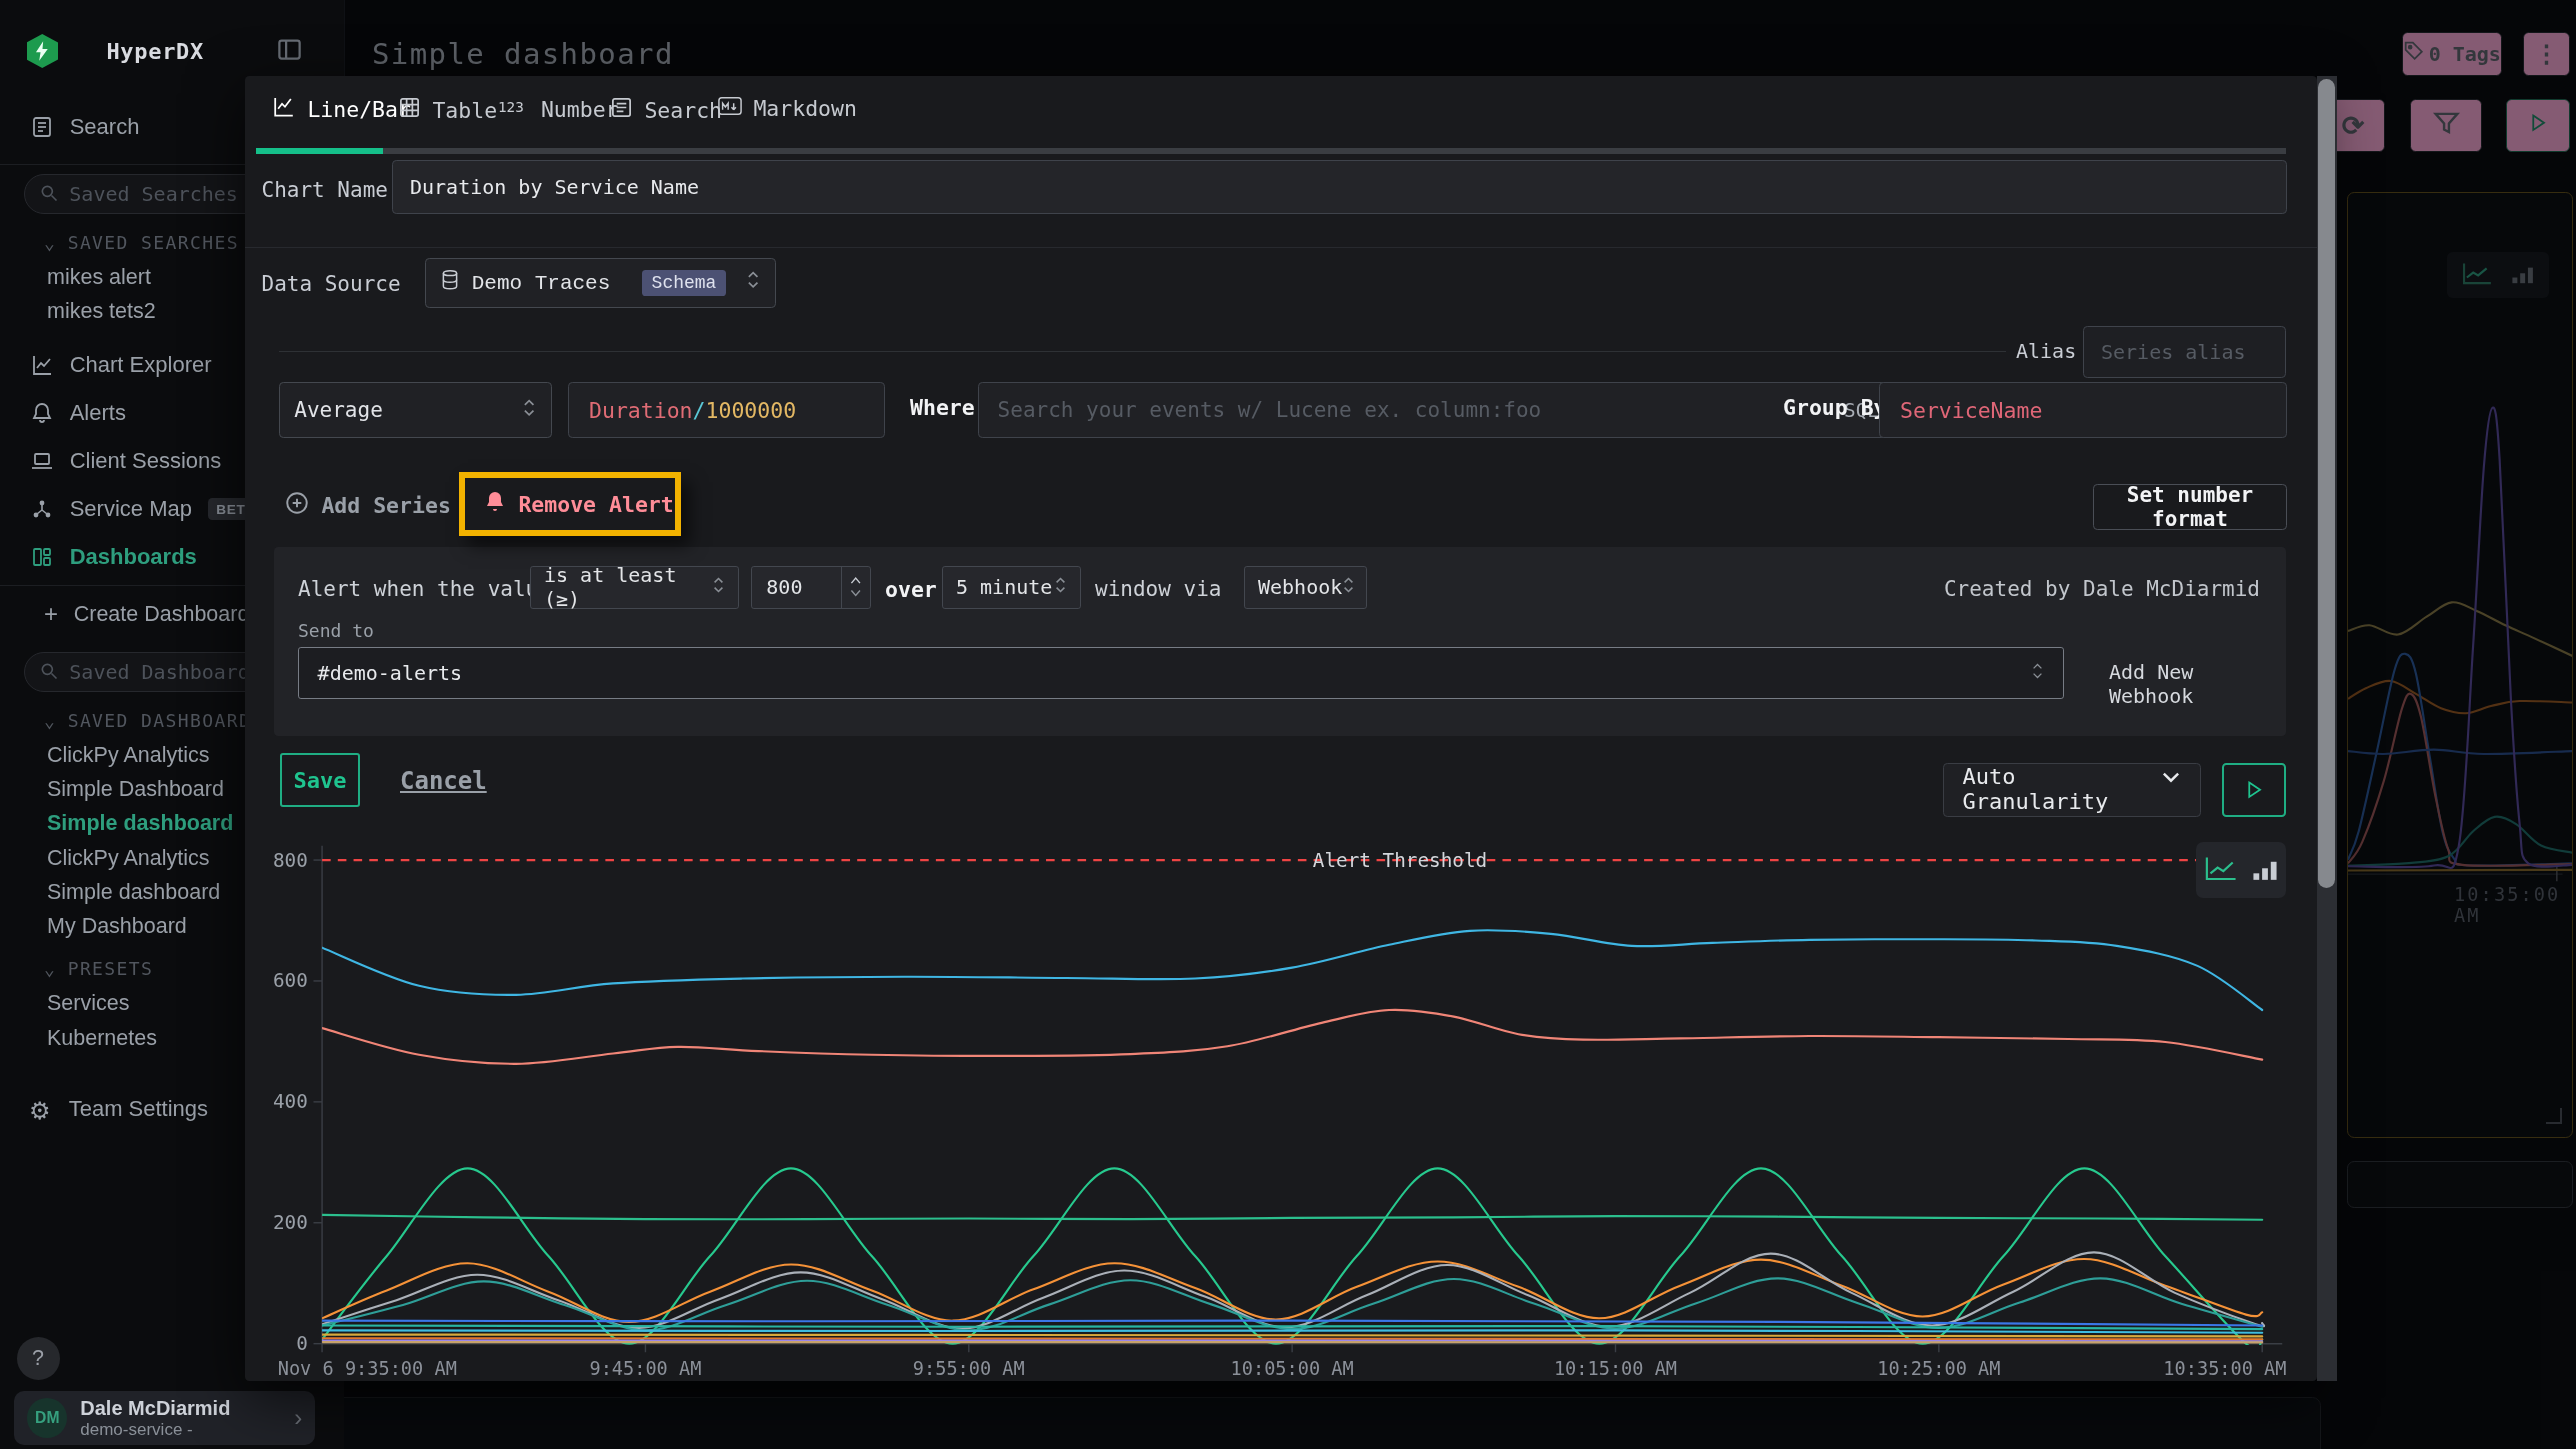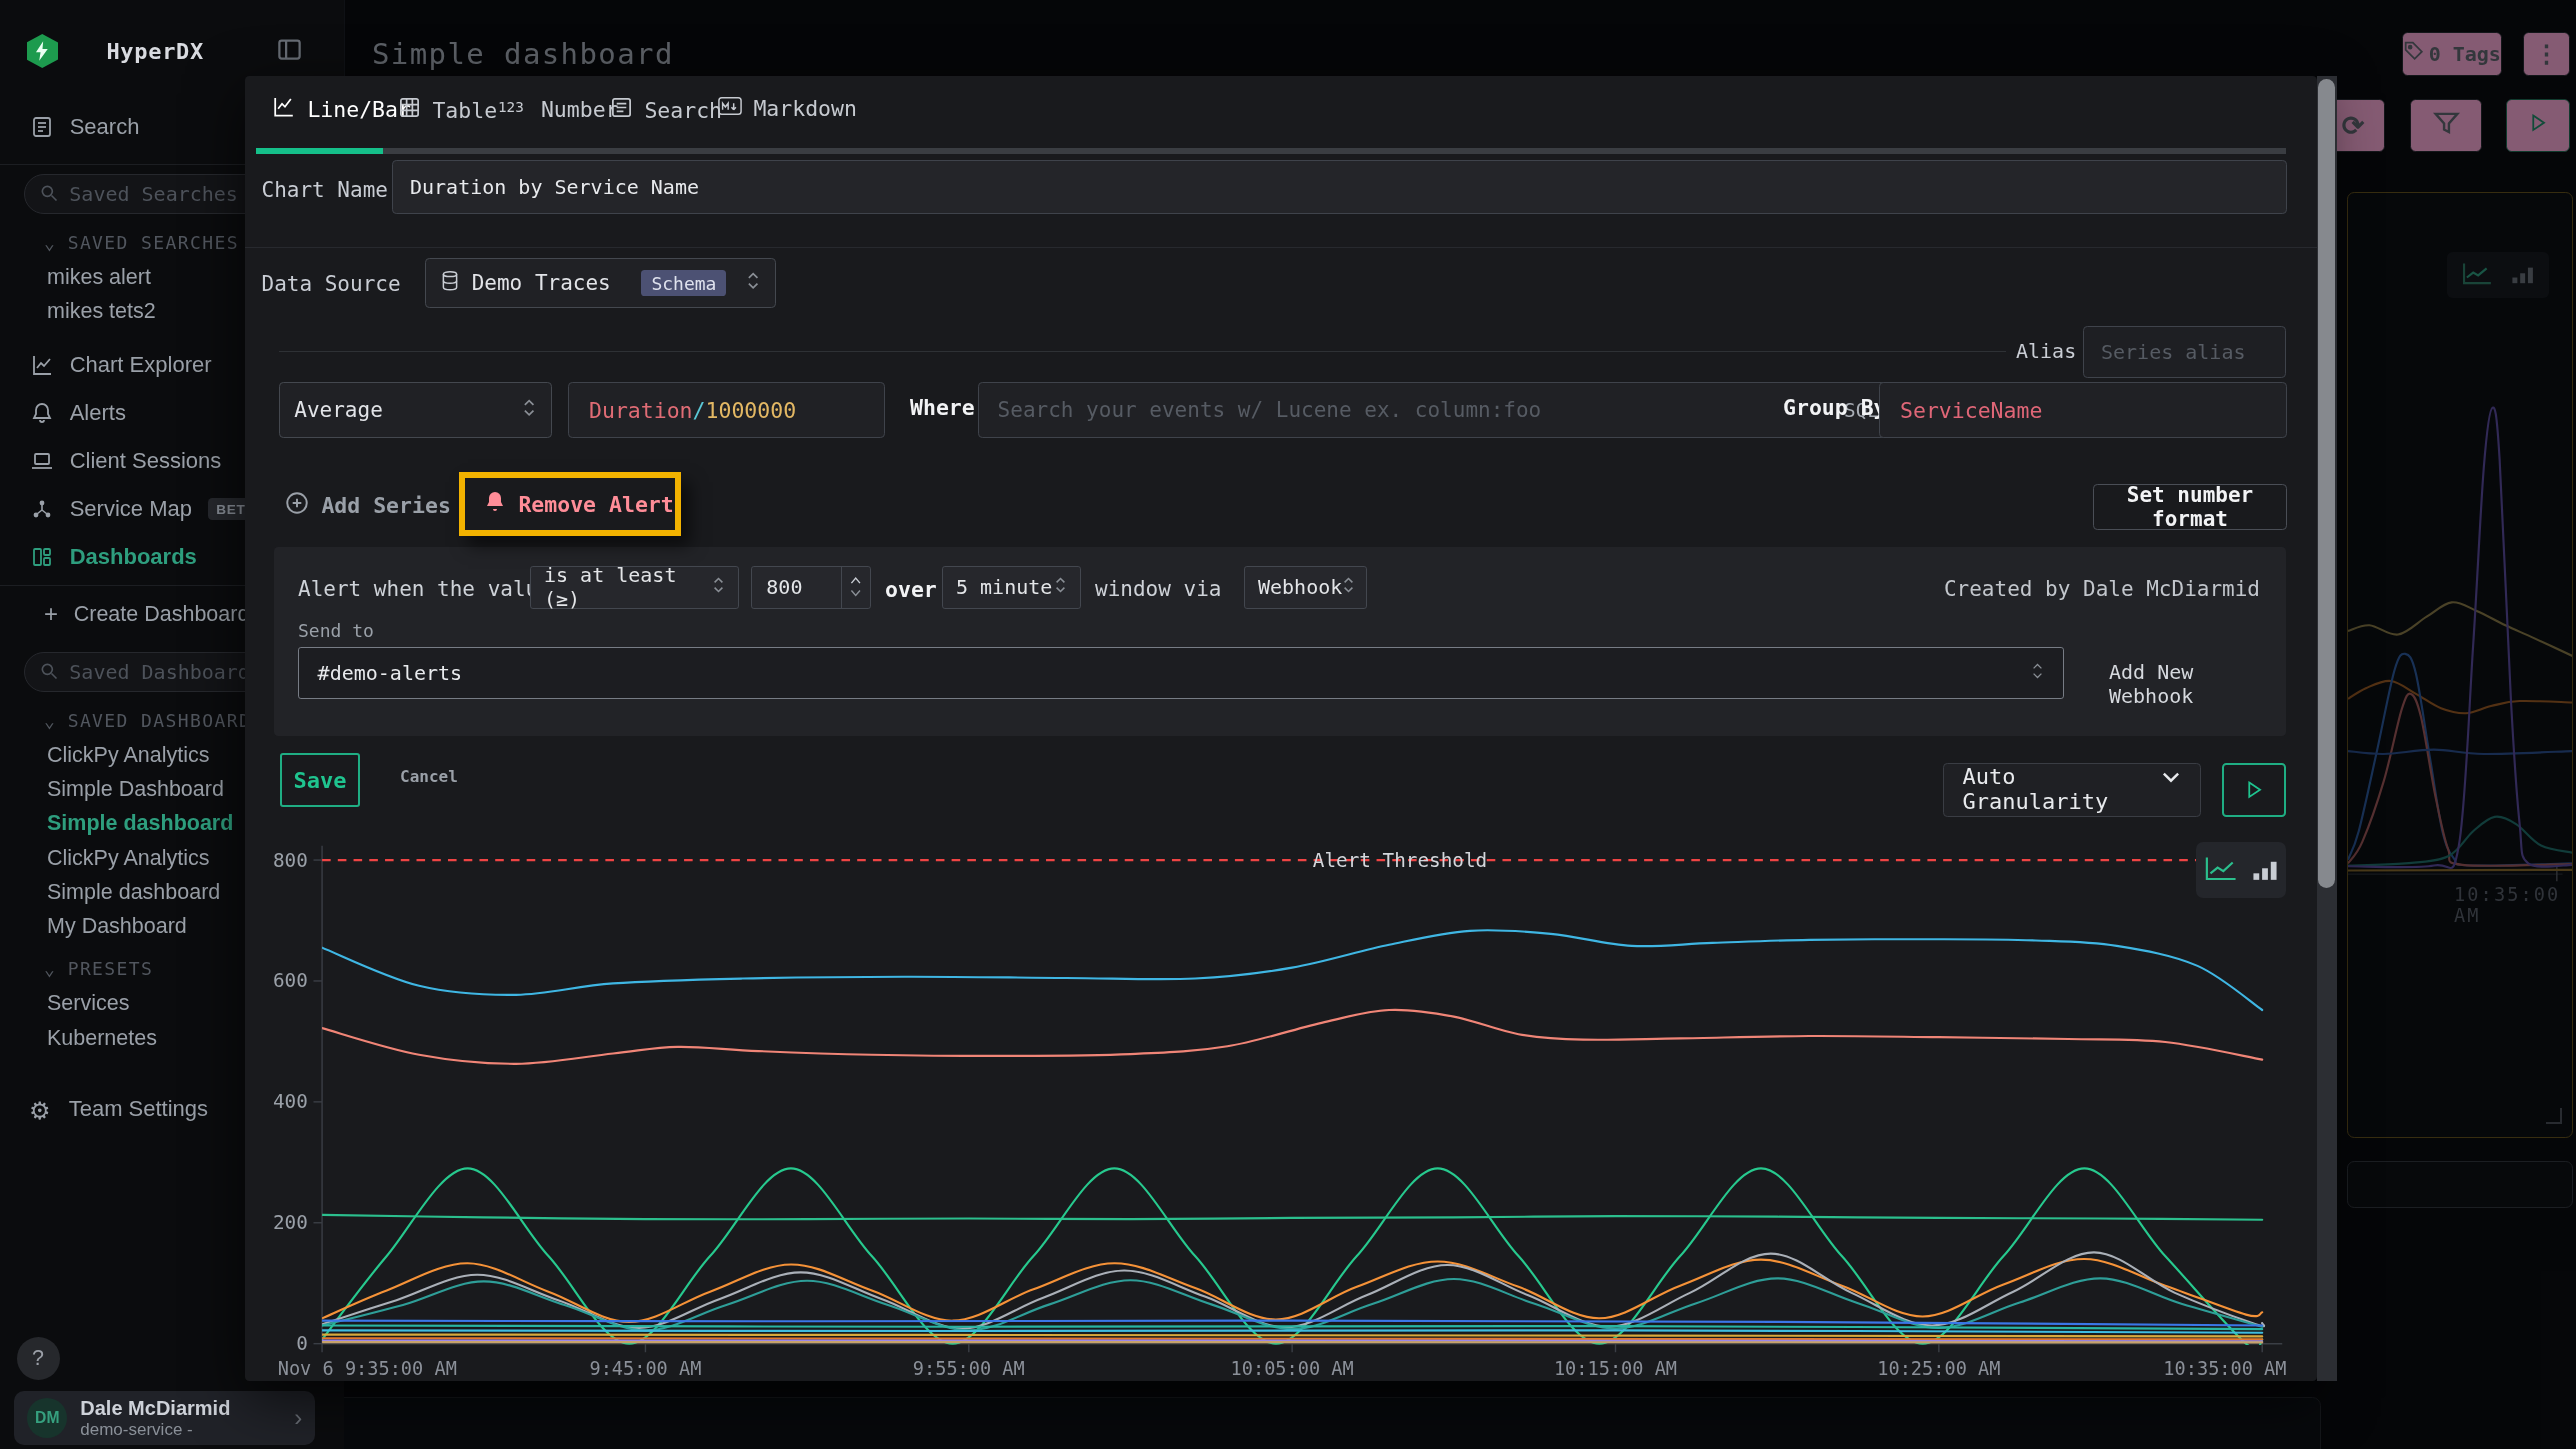--- a/index.html
+++ b/index.html
@@ -73,21 +73,21 @@
   .remove-alert { color:#ff8d98; }
   .outline-btn { position:absolute; border:1.4px solid #4a4e56; border-radius:4.3px; display:flex; align-items:center; justify-content:center; font-size:21px; font-weight:bold; color:#f2f3f5; cursor:pointer; background:transparent; font-family:inherit; }
   #alert-panel { position:absolute; left:29px; top:471px; width:2012px; height:189px; background:#222327; border-radius:4.3px; }
   .apanel-label { position:absolute; font-size:21px; color:#ced2d8; }
   .mini-sel { position:absolute; background:#26272c; border:1.4px solid #43474f; border-radius:2.9px; display:flex; align-items:center; padding:0 13px; font-size:20px; color:#e3e5e8; height:43px; }
   .numbox { position:absolute; background:#26272c; border:1.4px solid #43474f; border-radius:2.9px; height:43px; display:flex; align-items:stretch; font-size:20px; color:#e3e5e8; }
   .numbox .val { display:flex; align-items:center; padding:0 14.3px; flex:1; }
   .numbox .spin { width:29px; border-left:1.4px solid #43474f; display:flex; flex-direction:column; align-items:center; justify-content:center; gap:4.3px; color:#9aa0a8; }
   .send-select { position:absolute; background:#1c1d21; border:1.4px solid #777c85; border-radius:2.9px; display:flex; align-items:center; padding:0 18.6px; font-size:20px; color:#e8eaed; }
   .save-btn { position:absolute; border:2.1px solid #1fae83; border-radius:3px; color:#1fc48f; font-weight:bold; font-size:22px; display:flex; align-items:center; justify-content:center; background:transparent; font-family:inherit; cursor:pointer; }
-  .cancel-btn { position:absolute; color:#9aa0a8; font-weight:bold; font-size:16px; cursor:pointer; }
+  .cancel-btn { position:absolute; color:#9aa0a8; font-weight:bold; font-size:24px; cursor:pointer;text-decoration:underline; }
   .gran-sel { position:absolute; background:#1f2024; border:1.4px solid #3a3d44; border-radius:4.3px; display:flex; padding:0 18.6px; font-size:22px; color:#e8eaed; }
   .play-btn { position:absolute; border:2.1px solid #1fae83; border-radius:4.3px; display:flex; align-items:center; justify-content:center; background:transparent; cursor:pointer; }
   .chart-toggle { position:absolute; left:1951px; top:766px; width:90px; height:56px; background:#24262b; border-radius:7.2px; display:flex; align-items:center; justify-content:center; gap:14.3px; z-index:5; }
 
   #highlight-box { position:absolute; left:459px; top:472px; width:222px; height:64px; border:6.4px solid #f2b200; box-shadow:8.6px 10px 15.7px rgba(0,0,0,.55); z-index:6; }
 
   #mscrollbar { position:absolute; left:2317px; top:76px; width:20px; height:1305px; background:#2c2e33; z-index:5; }
   #mscrollbar .thumb { position:absolute; left:1.4px; top:2.9px; width:17px; height:809px; background:#86898e; border-radius:8.6px; }
 
   text { font-family:"DejaVu Sans Mono","Liberation Mono",monospace; }
@@ -347,21 +347,21 @@
     <div class="tab-underline">
         <div class="green"></div>
       </div>
 
     <div class="field-label" style="left:16.5px; top:102px;">Chart Name</div>
     <input class="t-input" style="left: 147px; top: 84px; width: 1895px; height: 54px;" readonly="" value="Duration by Service Name">
 
     <div class="hline" style="left:0; top:171px; width:2072px;"></div>
 
     <div class="field-label" style="left:16.5px; top:196px;">Data Source</div>
-    <div class="sel" style="left:180px; top:182px; width:351px; height:50px; gap:11.4px;">
+    <div class="sel" style="left:180px; top:182px; width:351px; height:50px; gap:11.4px;font-family:Liberation Mono, monospace;">
       <span><svg width="20" height="21.5" viewBox="0 0 24 26" fill="none" stroke="#c9cdd4" stroke-width="1.8">
             <ellipse cx="12" cy="5" rx="8" ry="3"></ellipse>
             <path d="M4 5v16c0 1.7 3.6 3 8 3s8-1.3 8-3V5"></path>
             <path d="M4 13c0 1.7 3.6 3 8 3s8-1.3 8-3"></path>
           </svg></span>
       <span>Demo Traces</span>
       <span style="margin-left:auto; background:#4c5173; color:#dfe2ee; font-size:18px; padding:2.9px 10px; border-radius:3.6px;">Schema</span>
       <span class="updn" style="margin-left:8.6px;"><svg width="14.3" height="21.5" viewBox="0 0 20 30" fill="none" stroke="#8a8f96" stroke-width="2.4">
             <path d="M4 11l6-6 6 6"></path>
             <path d="M4 19l6 6 6-6"></path>

